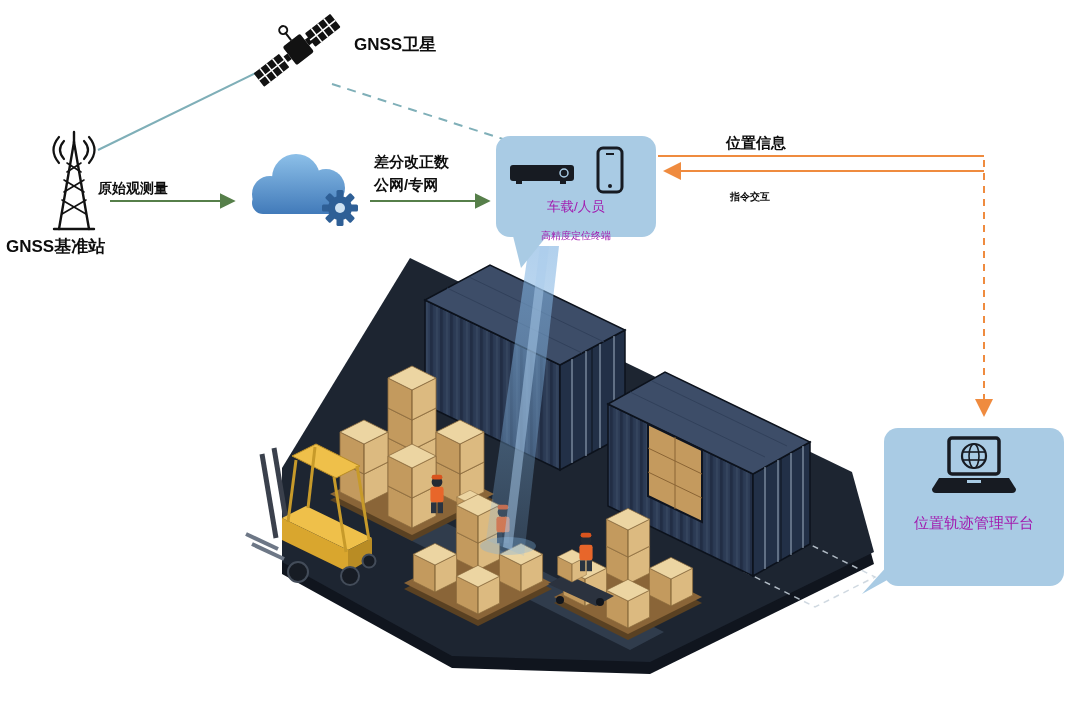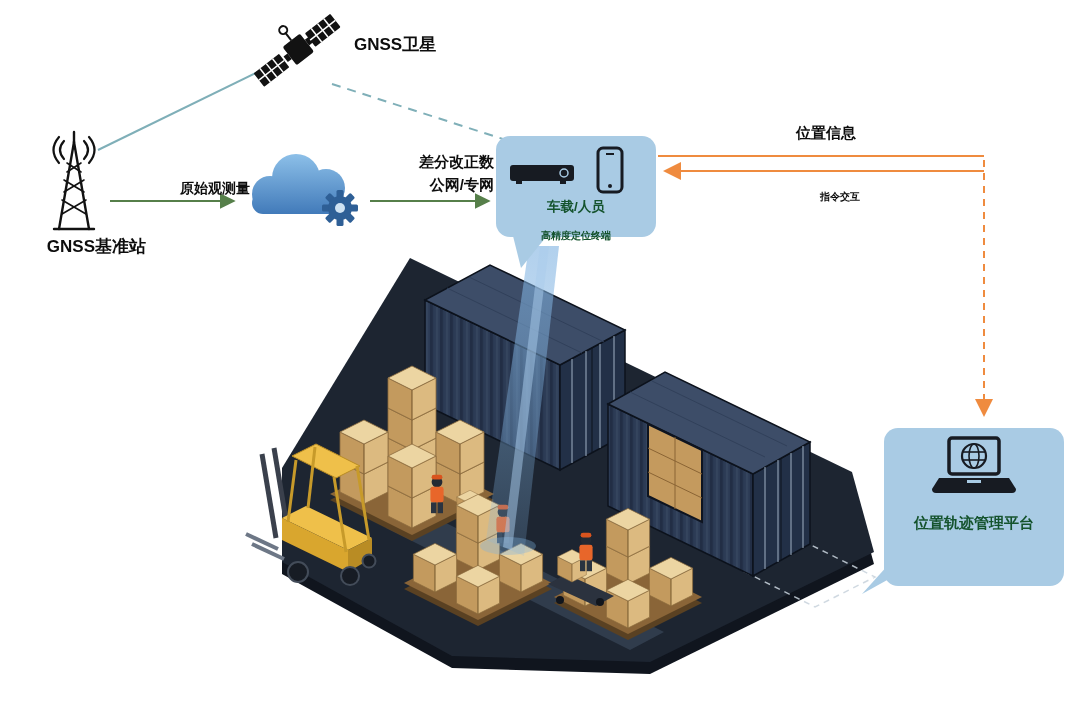--- a/index.html
+++ b/index.html
@@ -1,22 +1,22 @@
 <!DOCTYPE html>
 <html><head>
 <meta charset="utf-8">
 <style>
   html,body{margin:0;padding:0;background:#ffffff;}
   .stage{position:relative;width:1080px;height:701px;background:#ffffff;overflow:hidden;
          font-family:"Liberation Sans","DejaVu Sans",sans-serif;}
   .layer{position:absolute;left:0;top:0;}
-  .lbl{position:absolute;font-weight:700;color:#0d0d0d;text-align:right;line-height:1.25;white-space:nowrap;}
+  .lbl{position:absolute;font-weight:700;color:#0d0d0d;text-align:left;line-height:1.25;white-space:nowrap;}
   .icon{position:absolute;}
   .bubble{position:absolute;background:#a9cbe4;border-radius:14px;}
-  .cap{position:absolute;left:0;right:0;text-align:center;font-weight:700;color:#14532d;white-space:nowrap;}
+  .cap{position:absolute;left:0;right:0;text-align:center;font-weight:400;color:#a21caf;white-space:nowrap;}
 </style>
 </head>
 <body>
 
 <div class="stage">
 
   <svg class="layer" width="1080" height="701" viewBox="0 0 1080 701">
     <defs>
       <marker id="mG" orient="auto" markerWidth="10" markerHeight="10" refX="7.5" refY="4.5">
         <path d="M0,0 L9,4.5 L0,9 Z" fill="#567f4a"></path>
@@ -294,19 +294,19 @@
         <line x1="34" y1="24" x2="56" y2="24" stroke="#171b22" stroke-width="1.6"></line>
         <path d="M10,42 h70 l7,11 q0,4 -4,4 h-76 q-4,0 -4,-4 z" fill="#171b22"></path>
         <rect x="38" y="44" width="14" height="3" fill="#a9cbe4"></rect>
       </svg>
     </div>
     <div class="cap" style="top:86px;font-size:15px">位置轨迹管理平台</div>
   </div>
 
   <div class="lbl" style="left:354px;top:34px;font-size:17px">GNSS卫星</div>
   <div class="lbl" style="left:6px;top:236px;width:140px;font-size:17px">GNSS基准站</div>
-  <div class="lbl" style="left:130px;top:180px;width:120px;font-size:14px">原始观测量</div>
+  <div class="lbl" style="left:98px;top:180px;width:120px;font-size:14px">原始观测量</div>
   <div class="lbl" style="left:374px;top:153px;width:120px;font-size:15px">差分改正数</div>
   <div class="lbl" style="left:374px;top:176px;width:120px;font-size:15px">公网/专网</div>
-  <div class="lbl" style="left:726px;top:124px;width:130px;font-size:15px">位置信息</div>
+  <div class="lbl" style="left:726px;top:134px;width:130px;font-size:15px">位置信息</div>
   <div class="lbl" style="left:730px;top:191px;width:130px;font-size:10px">指令交互</div>
 
 </div>
 
 </body></html>

